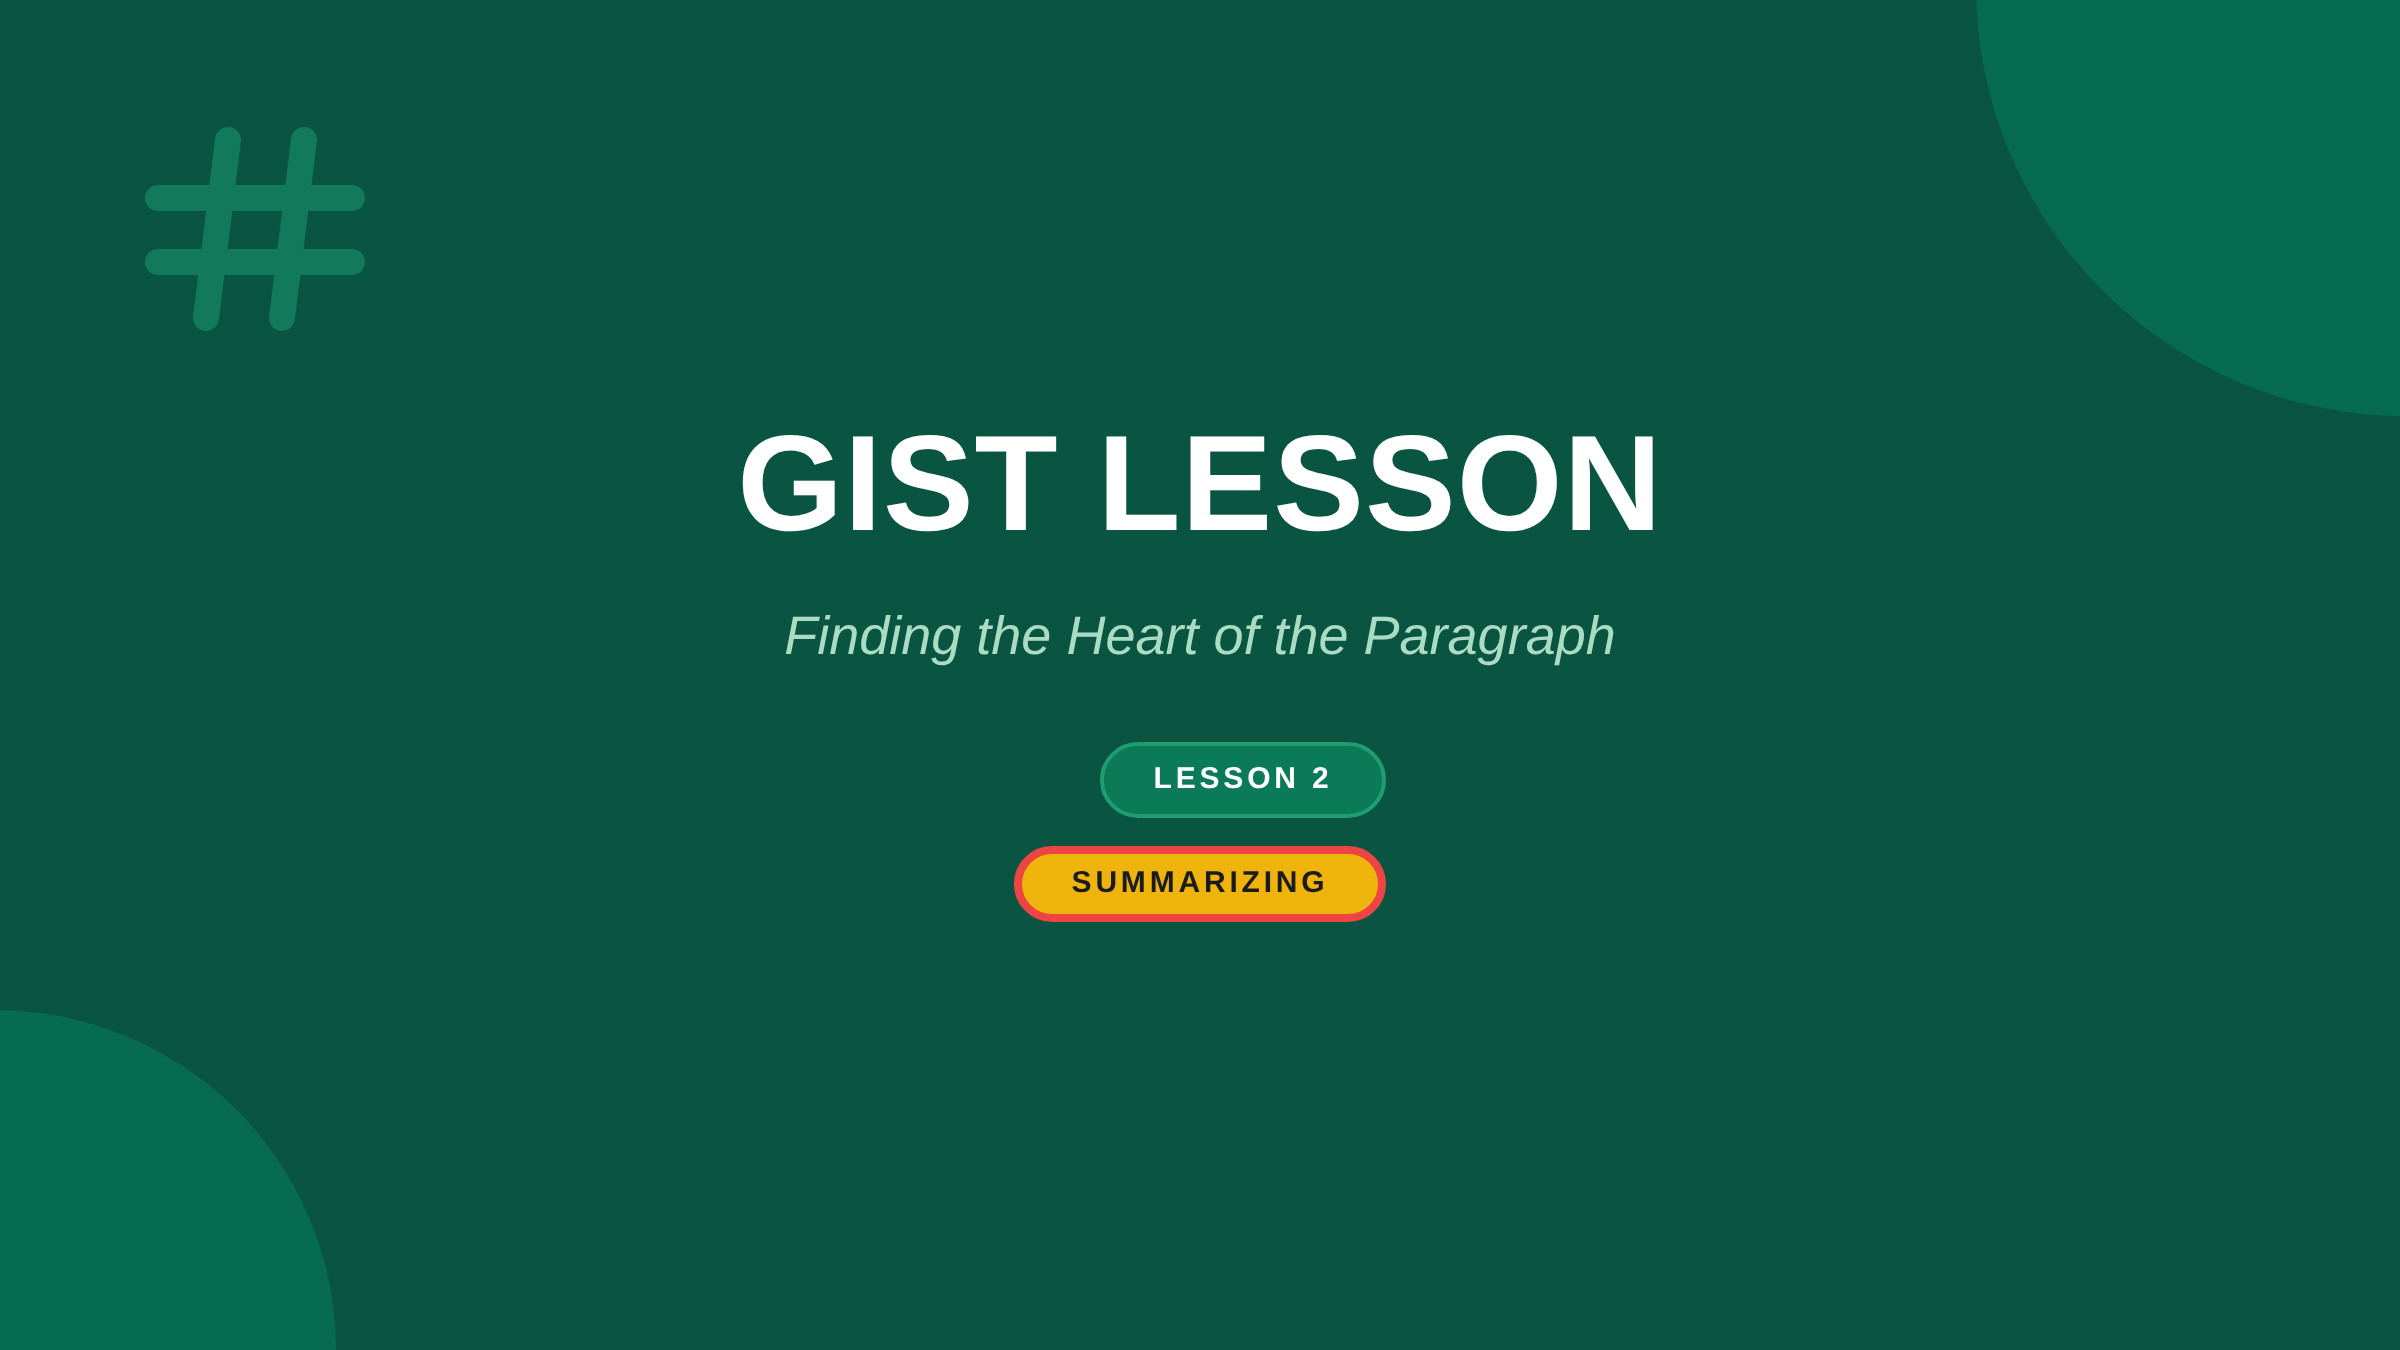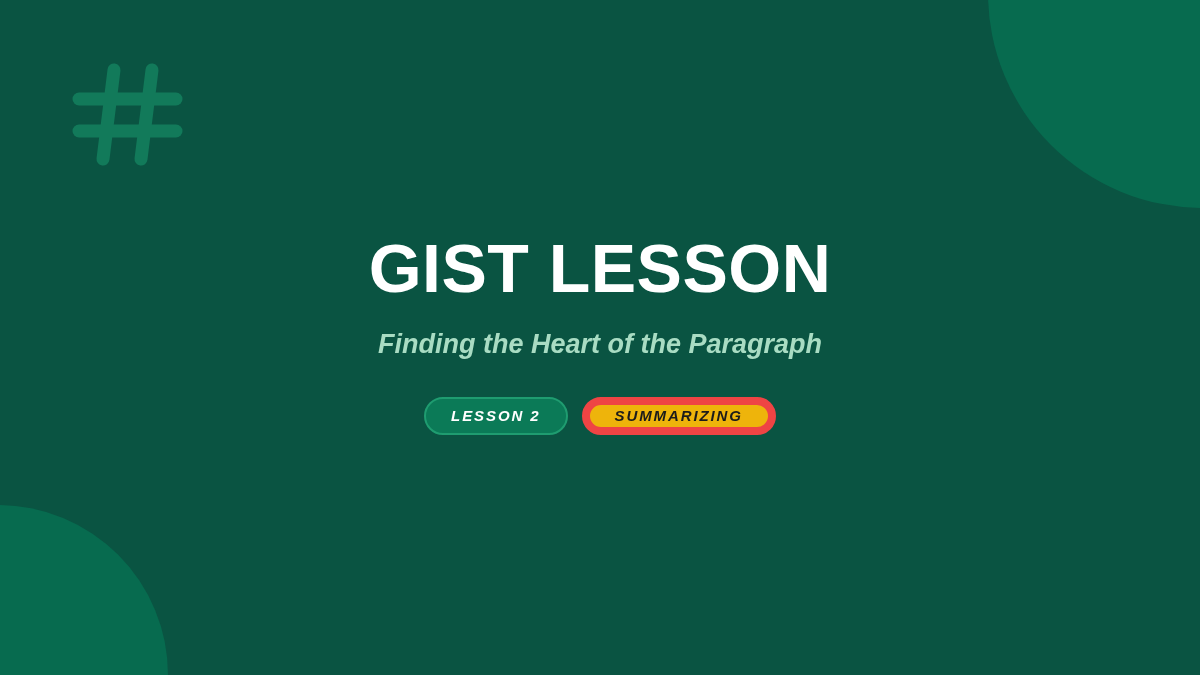--- a/index.html
+++ b/index.html
@@ -74,35 +74,34 @@
     color: #ffffff;
     line-height: 1;
     text-align: center;
     white-space: nowrap;
   }
 
   .page-subtitle {
     margin: 28px 0 0 0;
     font-size: 27px;
     font-style: italic;
-    font-weight: 700;
+    font-weight: 400;
     color: #a9dcc3;
     line-height: 1.1;
     text-align: center;
     white-space: nowrap;
   }
 
   
   .badge-row {
     margin-top: 37px;
     display: flex;
-    flex-direction: row;
+    flex-direction: column;
     align-items: flex-end;
     gap: 14px;
-    font-style: italic;
   }
 
   .badge {
     display: inline-flex;
     align-items: center;
     justify-content: center;
     height: 38px;
     box-sizing: border-box;
     border-radius: 19px;
     font-size: 15px;
@@ -114,21 +113,21 @@
   .badge--lesson {
     padding: 0 25px;
     background: #0b7a57;
     border: 2px solid #1f9c70;
     color: #ffffff;
   }
 
   .badge--topic {
     padding: 0 25px;
     background: #eeb40b;
-    border: 8px solid #ef4444;
+    border: 4px solid #ef4444;
     color: #1b1b1b;
   }
 </style>
 </head>
 <body>
 
 <div class="slide">
 
   <div class="corner-circle corner-circle--tr"></div>
 

